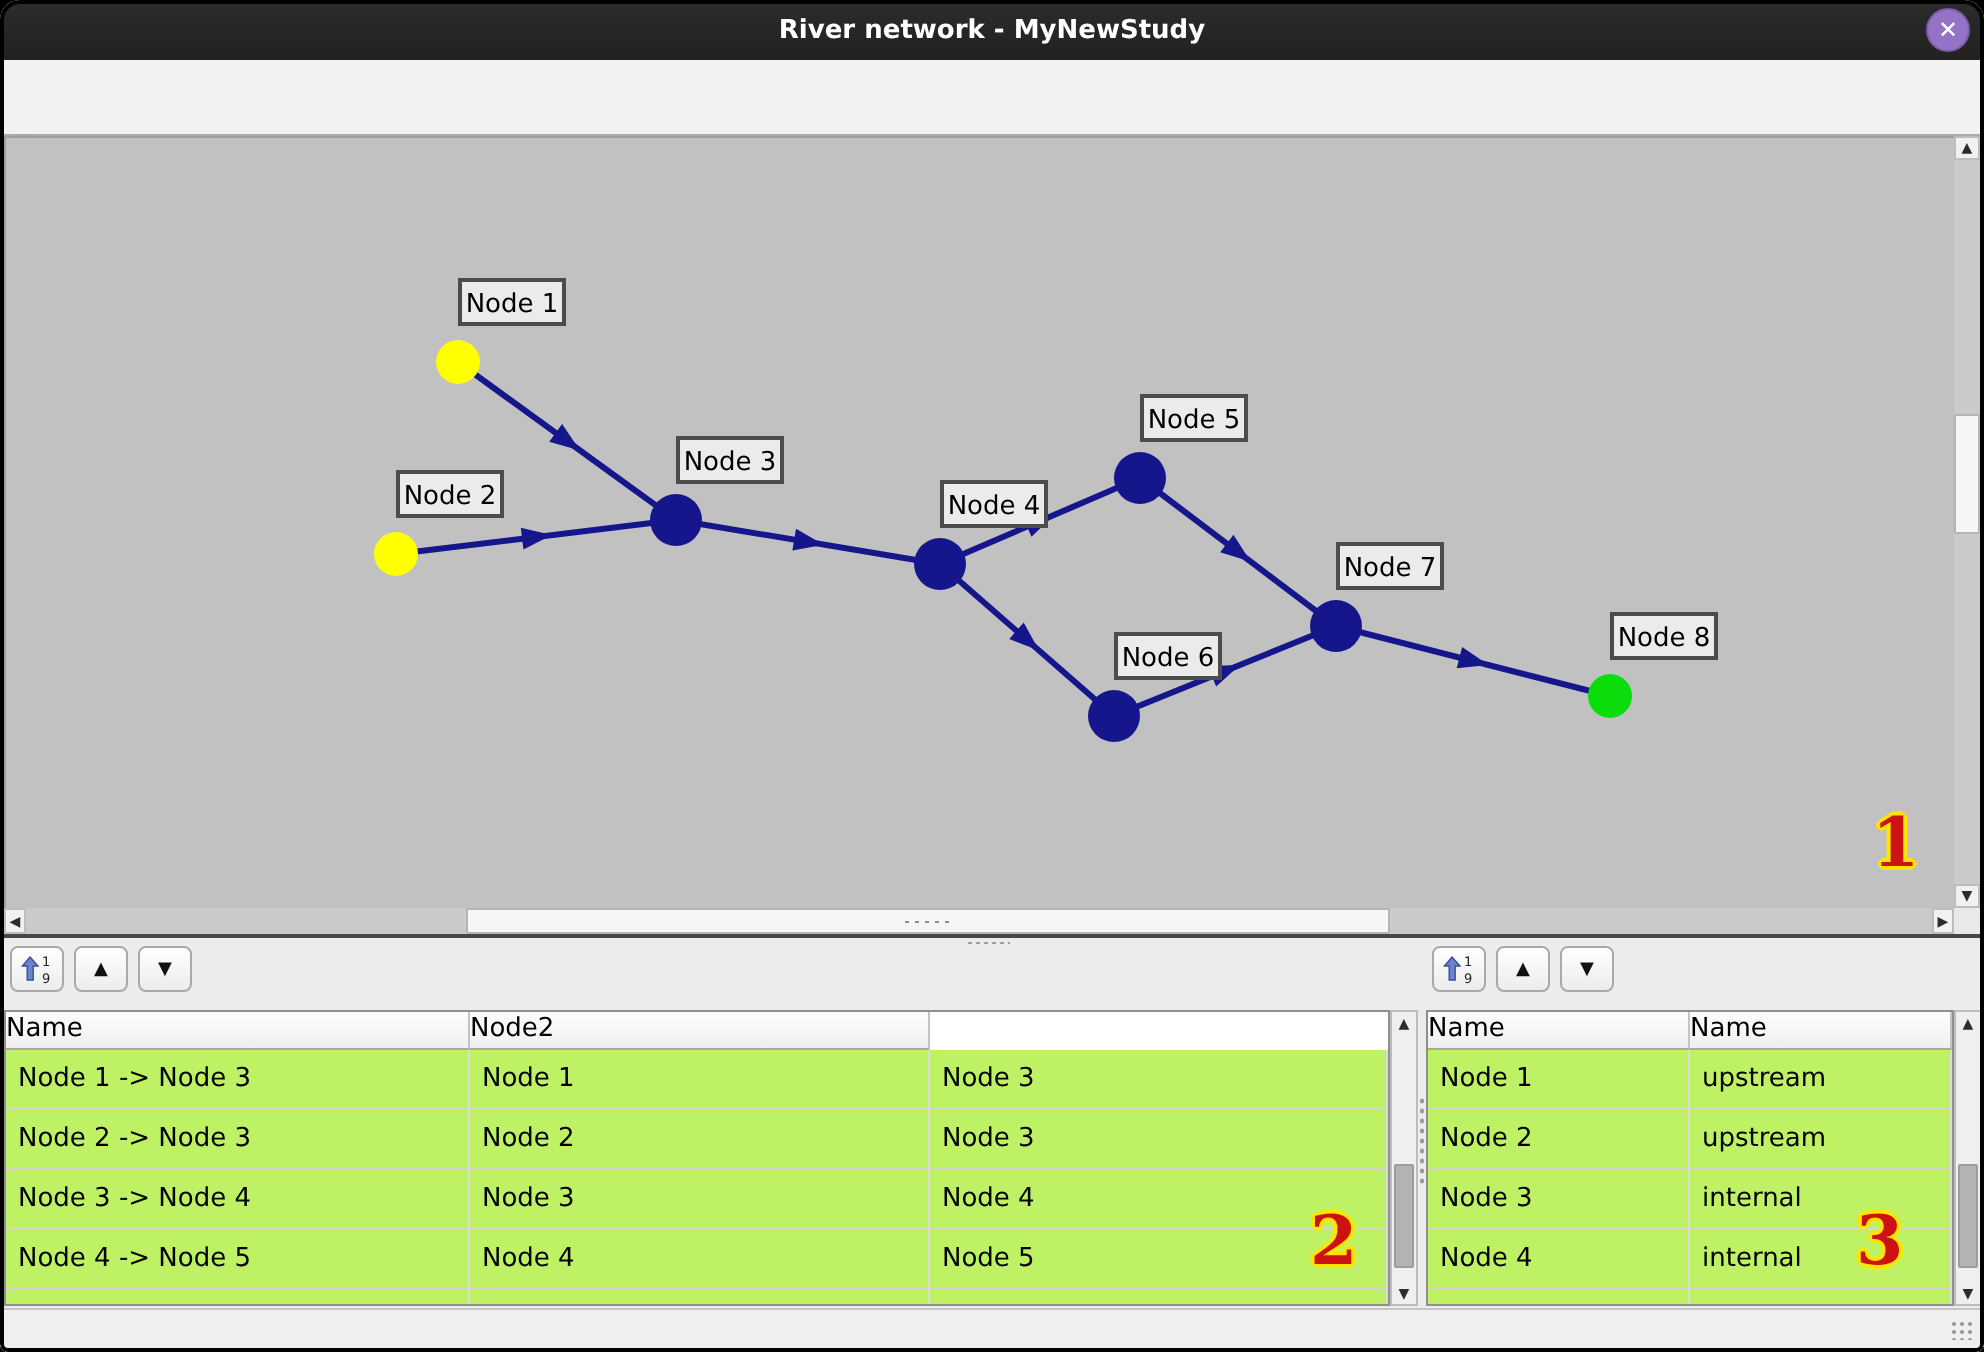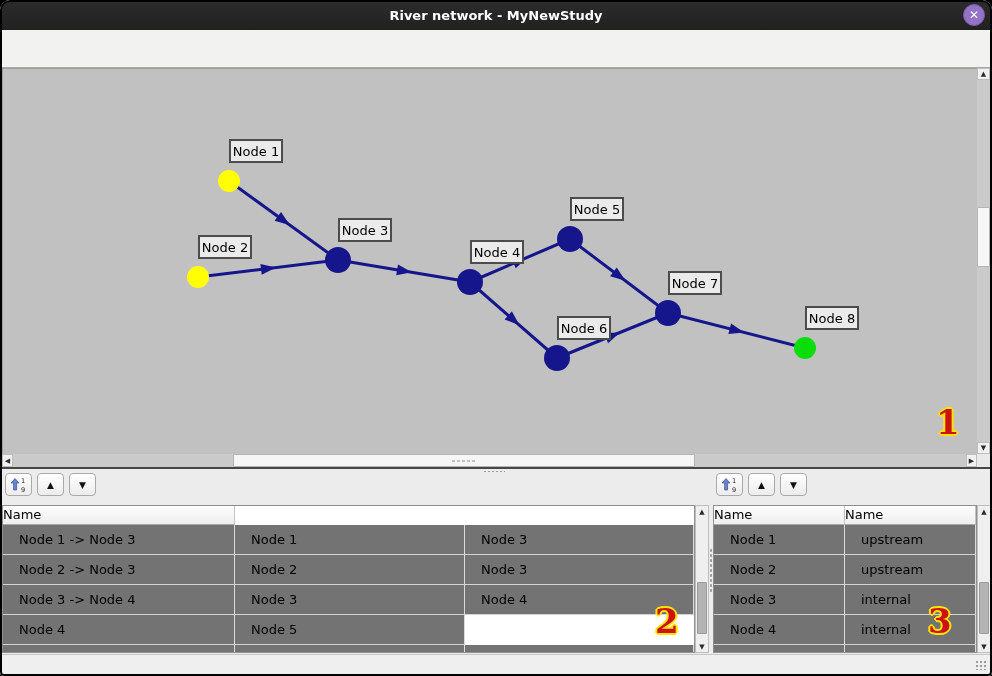--- a/index.html
+++ b/index.html
@@ -74,22 +74,22 @@
   #left-table  { left:2px;   width:693px; height:148px; }
   #right-table { left:713px; width:264px; height:148px; }
   .t-head { display:grid; height:19px; }
   #left-table  .t-head, #left-table  .tr { grid-template-columns:232px 230px 229px; }
   #right-table .t-head, #right-table .tr { grid-template-columns:131px 131px; }
   .th { background:linear-gradient(#fdfdfd,#efefef); border-right:1px solid #c3c3c3;
     border-bottom:1px solid #a8a8a8; line-height:18px;
     font-size:13px; color:#000; overflow:hidden; }
   .t-body .tr { display:grid; height:30px; }
   .td { border-right:1px solid #dbdbdb; border-bottom:1px solid #d4d4d4;
-    font-size:13px; color:#000; line-height:29px; padding-left:16px;
-    white-space:nowrap; overflow:hidden; background:#737373; }
+    font-size:13px; color:#000; line-height:29px; padding-left:6px;
+    white-space:nowrap; overflow:hidden; background:#bef264; }
   .tbl-sb { position:absolute; top:505px; width:14px; height:148px; background:#efefef;
     border:1px solid #bdbdbd; }
   #left-tbl-sb { left:695px; }
   #right-tbl-sb { left:977px; }
 
   
   #statusbar { position:absolute; left:0; top:654px; width:992px; height:20px;
     background:#efefef; border-top:1px solid #c6c6c6; }
   .status-grip { position:absolute; right:5px; bottom:4px; width:12px; height:10px;
     background-image:radial-gradient(#9b9b9b 0.9px, transparent 1.1px);
@@ -233,38 +233,40 @@
   <div class="tool-btn" style="left:748px;">
     <span>▲</span>
   </div>
   <div class="tool-btn" style="left:780px;">
     <span>▼</span>
   </div>
 
   <div id="left-table" class="grid-table">
     <div class="t-head">
         <div class="th">Name</div>
+        <div class="th">Node2</div>
       </div>
     <div class="t-body">
         <div class="tr">
           <div class="td">Node 1 -&gt; Node 3</div>
           <div class="td">Node 1</div>
           <div class="td">Node 3</div>
         </div>
         <div class="tr">
           <div class="td">Node 2 -&gt; Node 3</div>
           <div class="td">Node 2</div>
           <div class="td">Node 3</div>
         </div>
         <div class="tr">
           <div class="td">Node 3 -&gt; Node 4</div>
           <div class="td">Node 3</div>
           <div class="td">Node 4</div>
         </div>
         <div class="tr">
+          <div class="td">Node 4 -&gt; Node 5</div>
           <div class="td">Node 4</div>
           <div class="td">Node 5</div>
         </div>
         <div class="tr">
           <div class="td"></div>
           <div class="td"></div>
           <div class="td"></div>
         </div>
       </div>
   </div>

